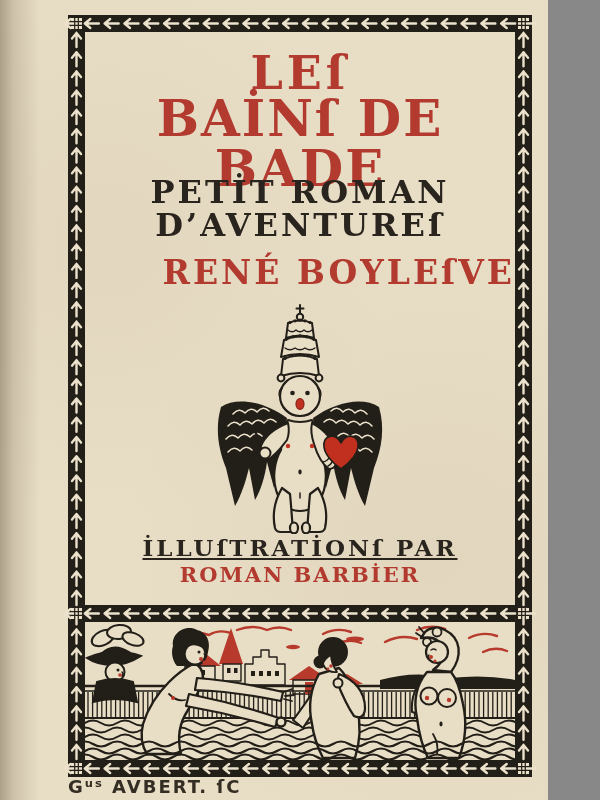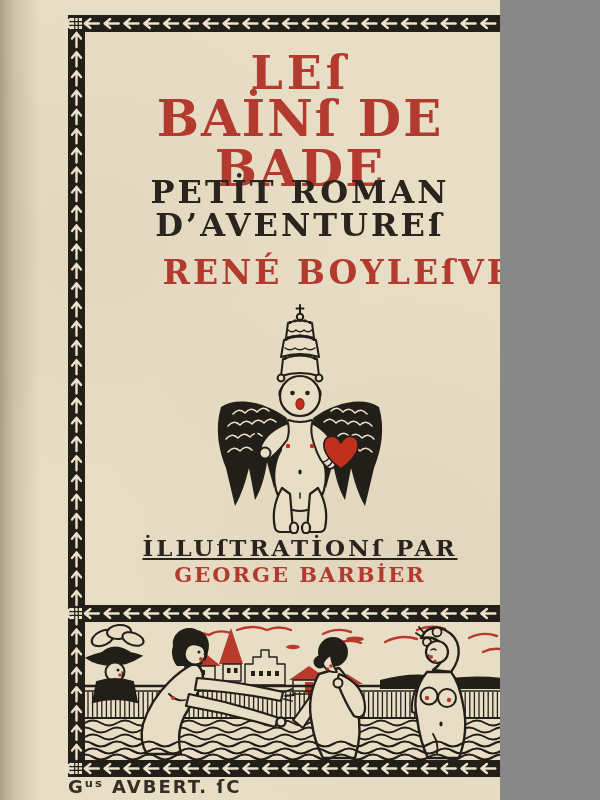--- a/index.html
+++ b/index.html
@@ -1,17 +1,17 @@
 <!DOCTYPE html>
 <html><head>
 <meta charset="utf-8">
 <style>
   html,body{margin:0;padding:0;background:#888;}
   .page{
-    position:relative; width:500px; height:800px; overflow:hidden;
+    position:relative; width:548px; height:800px; overflow:hidden;
     background:#e8ddc5;
     background-image:
       radial-gradient(circle at 20% 30%, rgba(120,100,70,0.05), transparent 40%),
       radial-gradient(circle at 80% 70%, rgba(120,100,70,0.06), transparent 45%),
       linear-gradient(90deg, rgba(92,76,52,0.42) 0px, rgba(92,76,52,0.18) 14px, rgba(92,76,52,0) 40px);
     font-family:"DejaVu Serif","Liberation Serif",serif;
   }
   .abs{position:absolute;}
   .ctr{left:85px; width:430px; text-align:center;}
   .red{color:#b23a2f;}
@@ -283,21 +283,21 @@
 
       <g fill="#c1301f" stroke="none">
         <circle cx="93" cy="144" r="2.2"></circle>
           <circle cx="117" cy="144" r="2.2"></circle>
       </g>
       <ellipse cx="105" cy="170" rx="1.7" ry="2.4" fill="#221e18" stroke="none"></ellipse>
     </g>
   </svg>
 
   <div class="abs ctr blk credit1">İLLUſTRATİONſ PAR</div>
-  <div class="abs ctr red credit2">GEORGE BARBİER</div>
+  <div class="abs ctr red credit2">ROMAN BARBİER</div>
 
   <svg id="panel-svg" class="abs" style="left:85px;top:622px" width="430" height="138" viewBox="0 0 430 138">
     <rect width="430" height="138" fill="#e8ddc5"></rect>
 
     <g stroke="#b83a2c" stroke-width="2.4" fill="none" stroke-linecap="round">
       <path d="M96 16 q14 -8 28 -3 q10 -6 22 -2"></path>
       <path d="M152 8 q16 -6 30 0 q12 -5 24 0"></path>
       <path d="M238 12 q14 -7 28 -2"></path>
       <path d="M252 22 q12 -6 24 -1"></path>
       <path d="M300 20 q16 -8 32 -3"></path>

